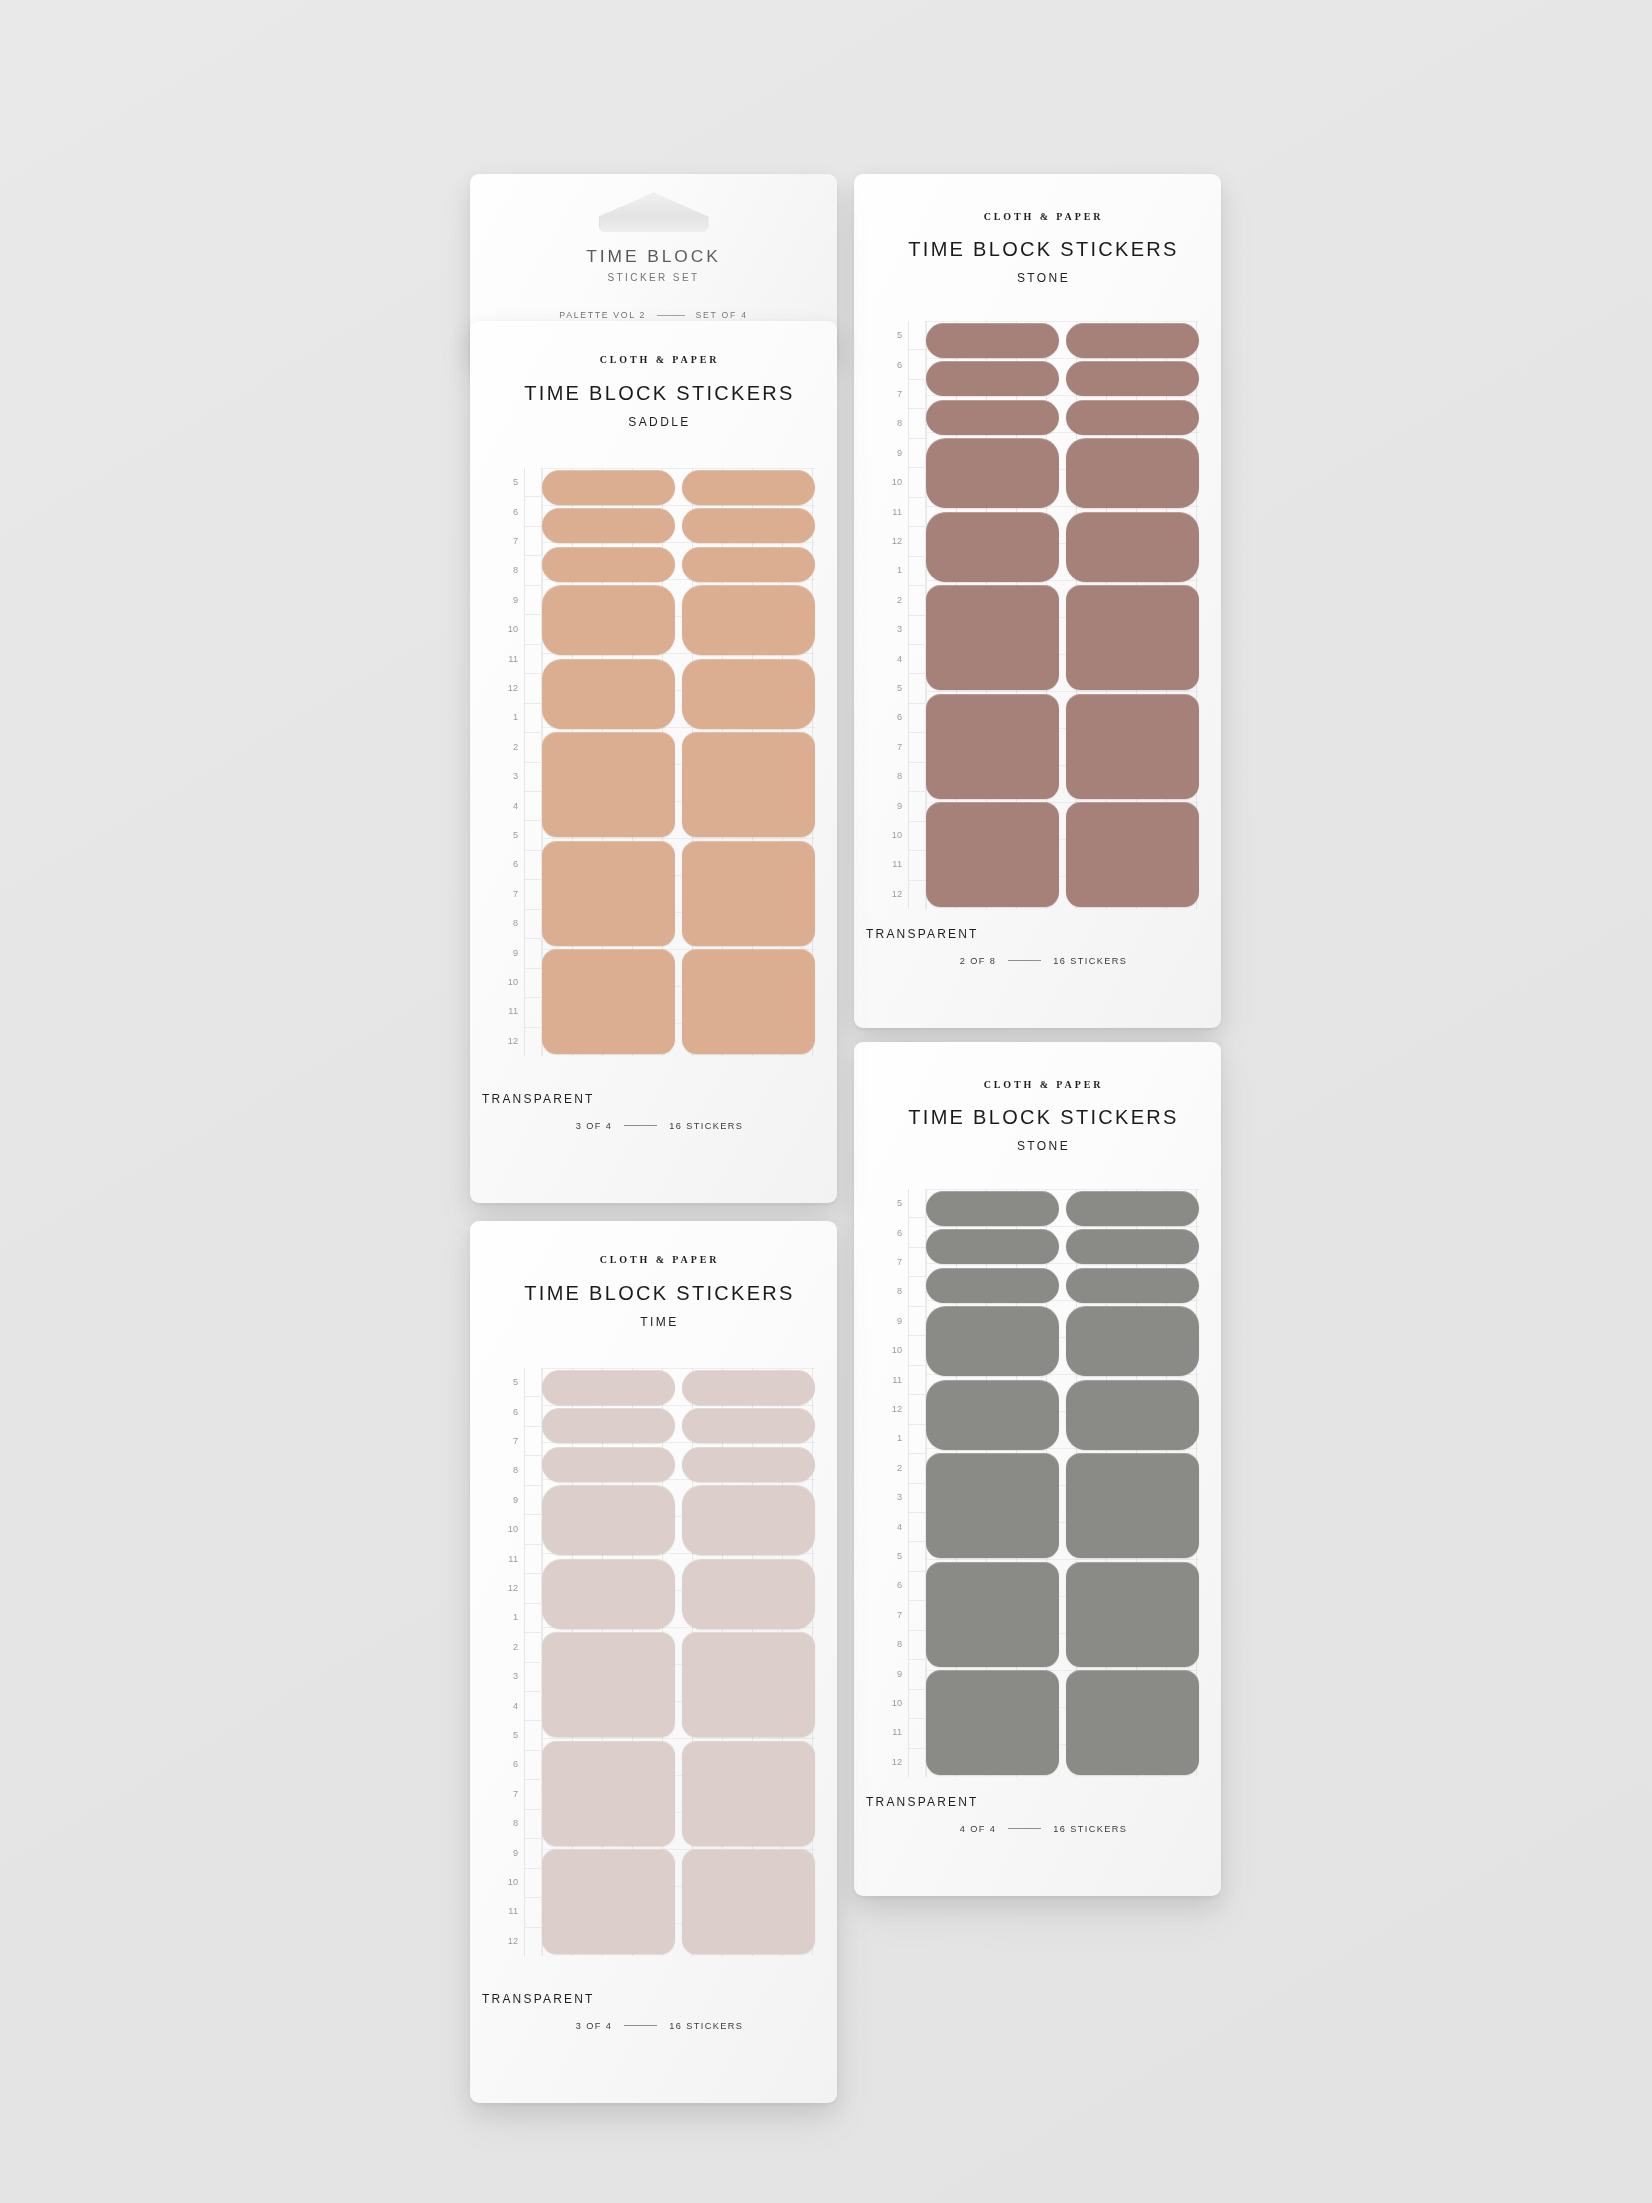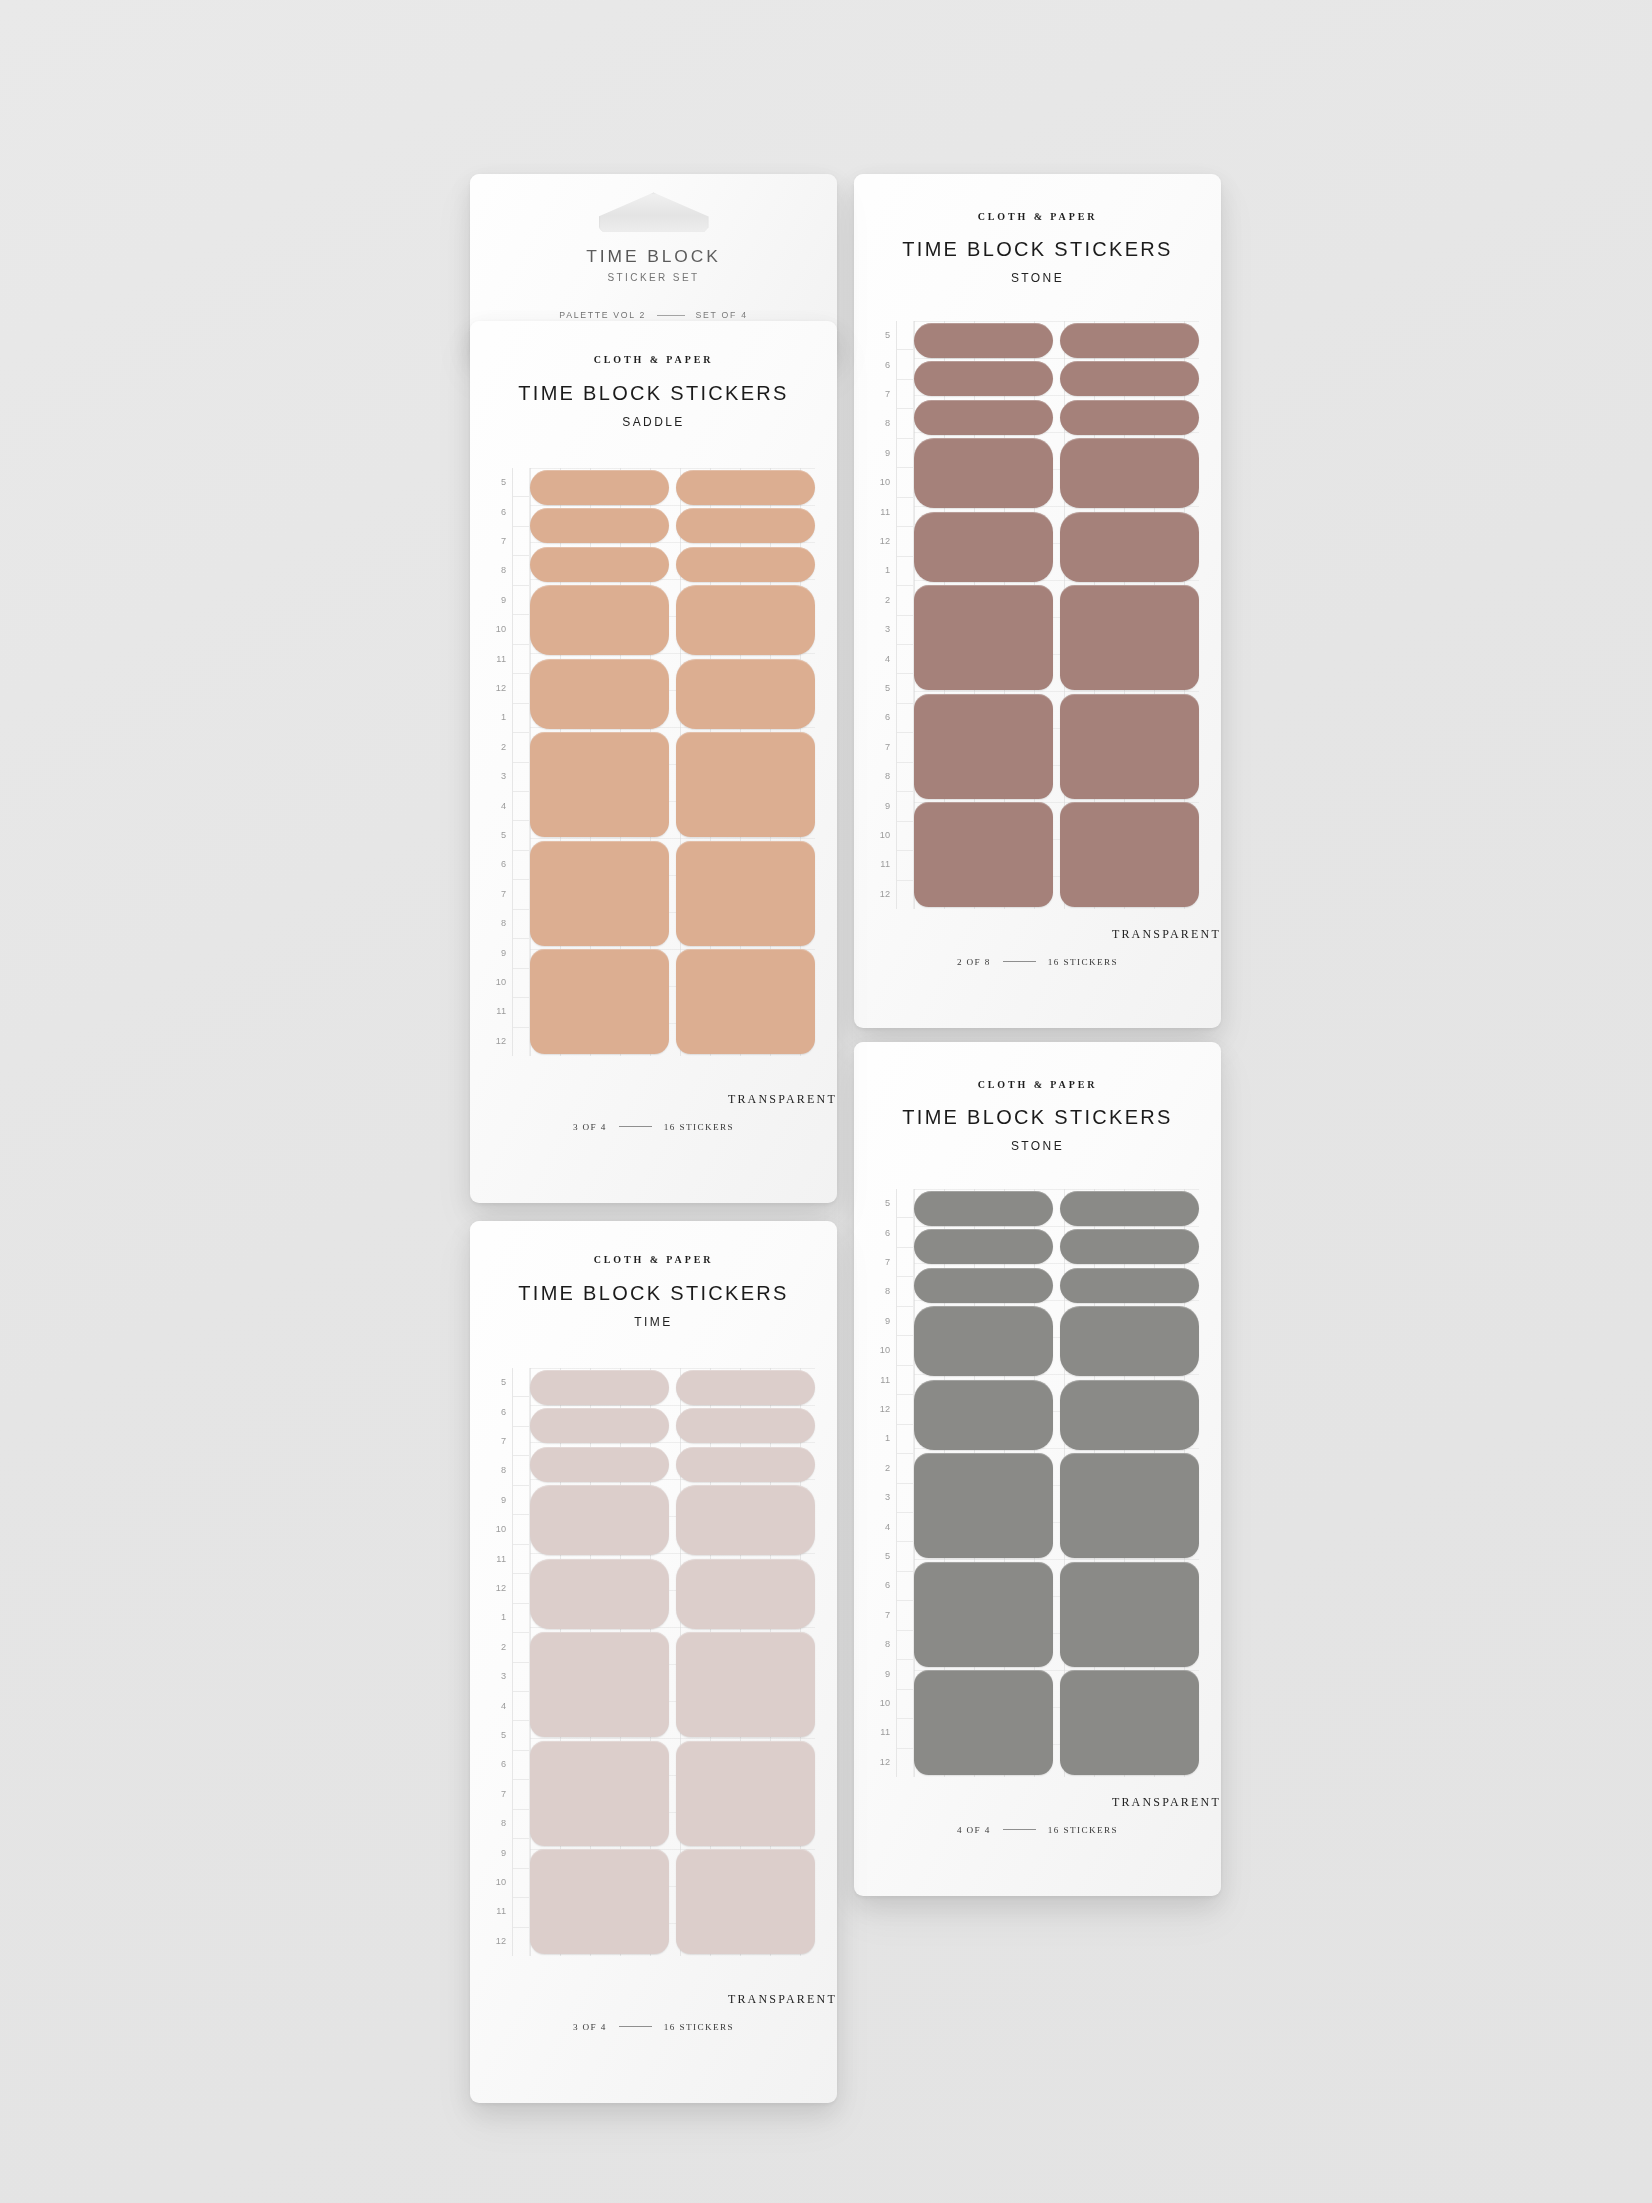--- a/index.html
+++ b/index.html
@@ -21,20 +21,21 @@
 
   
   .card {
     position: absolute;
     background: #fcfcfc;
     border-radius: 9.2px;
     box-shadow:
       0 1.8px 3.7px rgba(0,0,0,0.05),
       0 9.2px 24px rgba(0,0,0,0.09),
       0 20px 44px rgba(0,0,0,0.05);
+    padding-left: 12px;
   }
   .card::after {
     content: "";
     position: absolute;
     inset: 0;
     border-radius: 9.2px;
     background: linear-gradient(118deg, rgba(255,255,255,0.75) 0%, rgba(250,250,250,0.2) 38%, rgba(226,226,226,0.38) 100%);
     pointer-events: none;
   }
 
@@ -221,22 +222,21 @@
     z-index: 2;
   }
   .sticker.h1 { flex: 1 1 0;  border-radius: 917px; }
   .sticker.h2 { flex: 2 1 0;  border-radius: 20px; }
   .sticker.h3 { flex: 3 1 0;  border-radius: 14.7px; }
 
   
   .sheet-footer {
     position: absolute;
     left: 0; right: 0;
-    text-align: right;
-    font-family: Liberation Serif, serif;
+    text-align: left;
   }
   #sheet-1 .sheet-footer, #sheet-3 .sheet-footer { top: 771px; }
   #sheet-2 .sheet-footer, #sheet-4 .sheet-footer { top: 753px; }
 
   .footer-main {
     font-size: 12px;
     letter-spacing: 2.2px;
     color: #1f1f1f;
   }
   .footer-meta {

